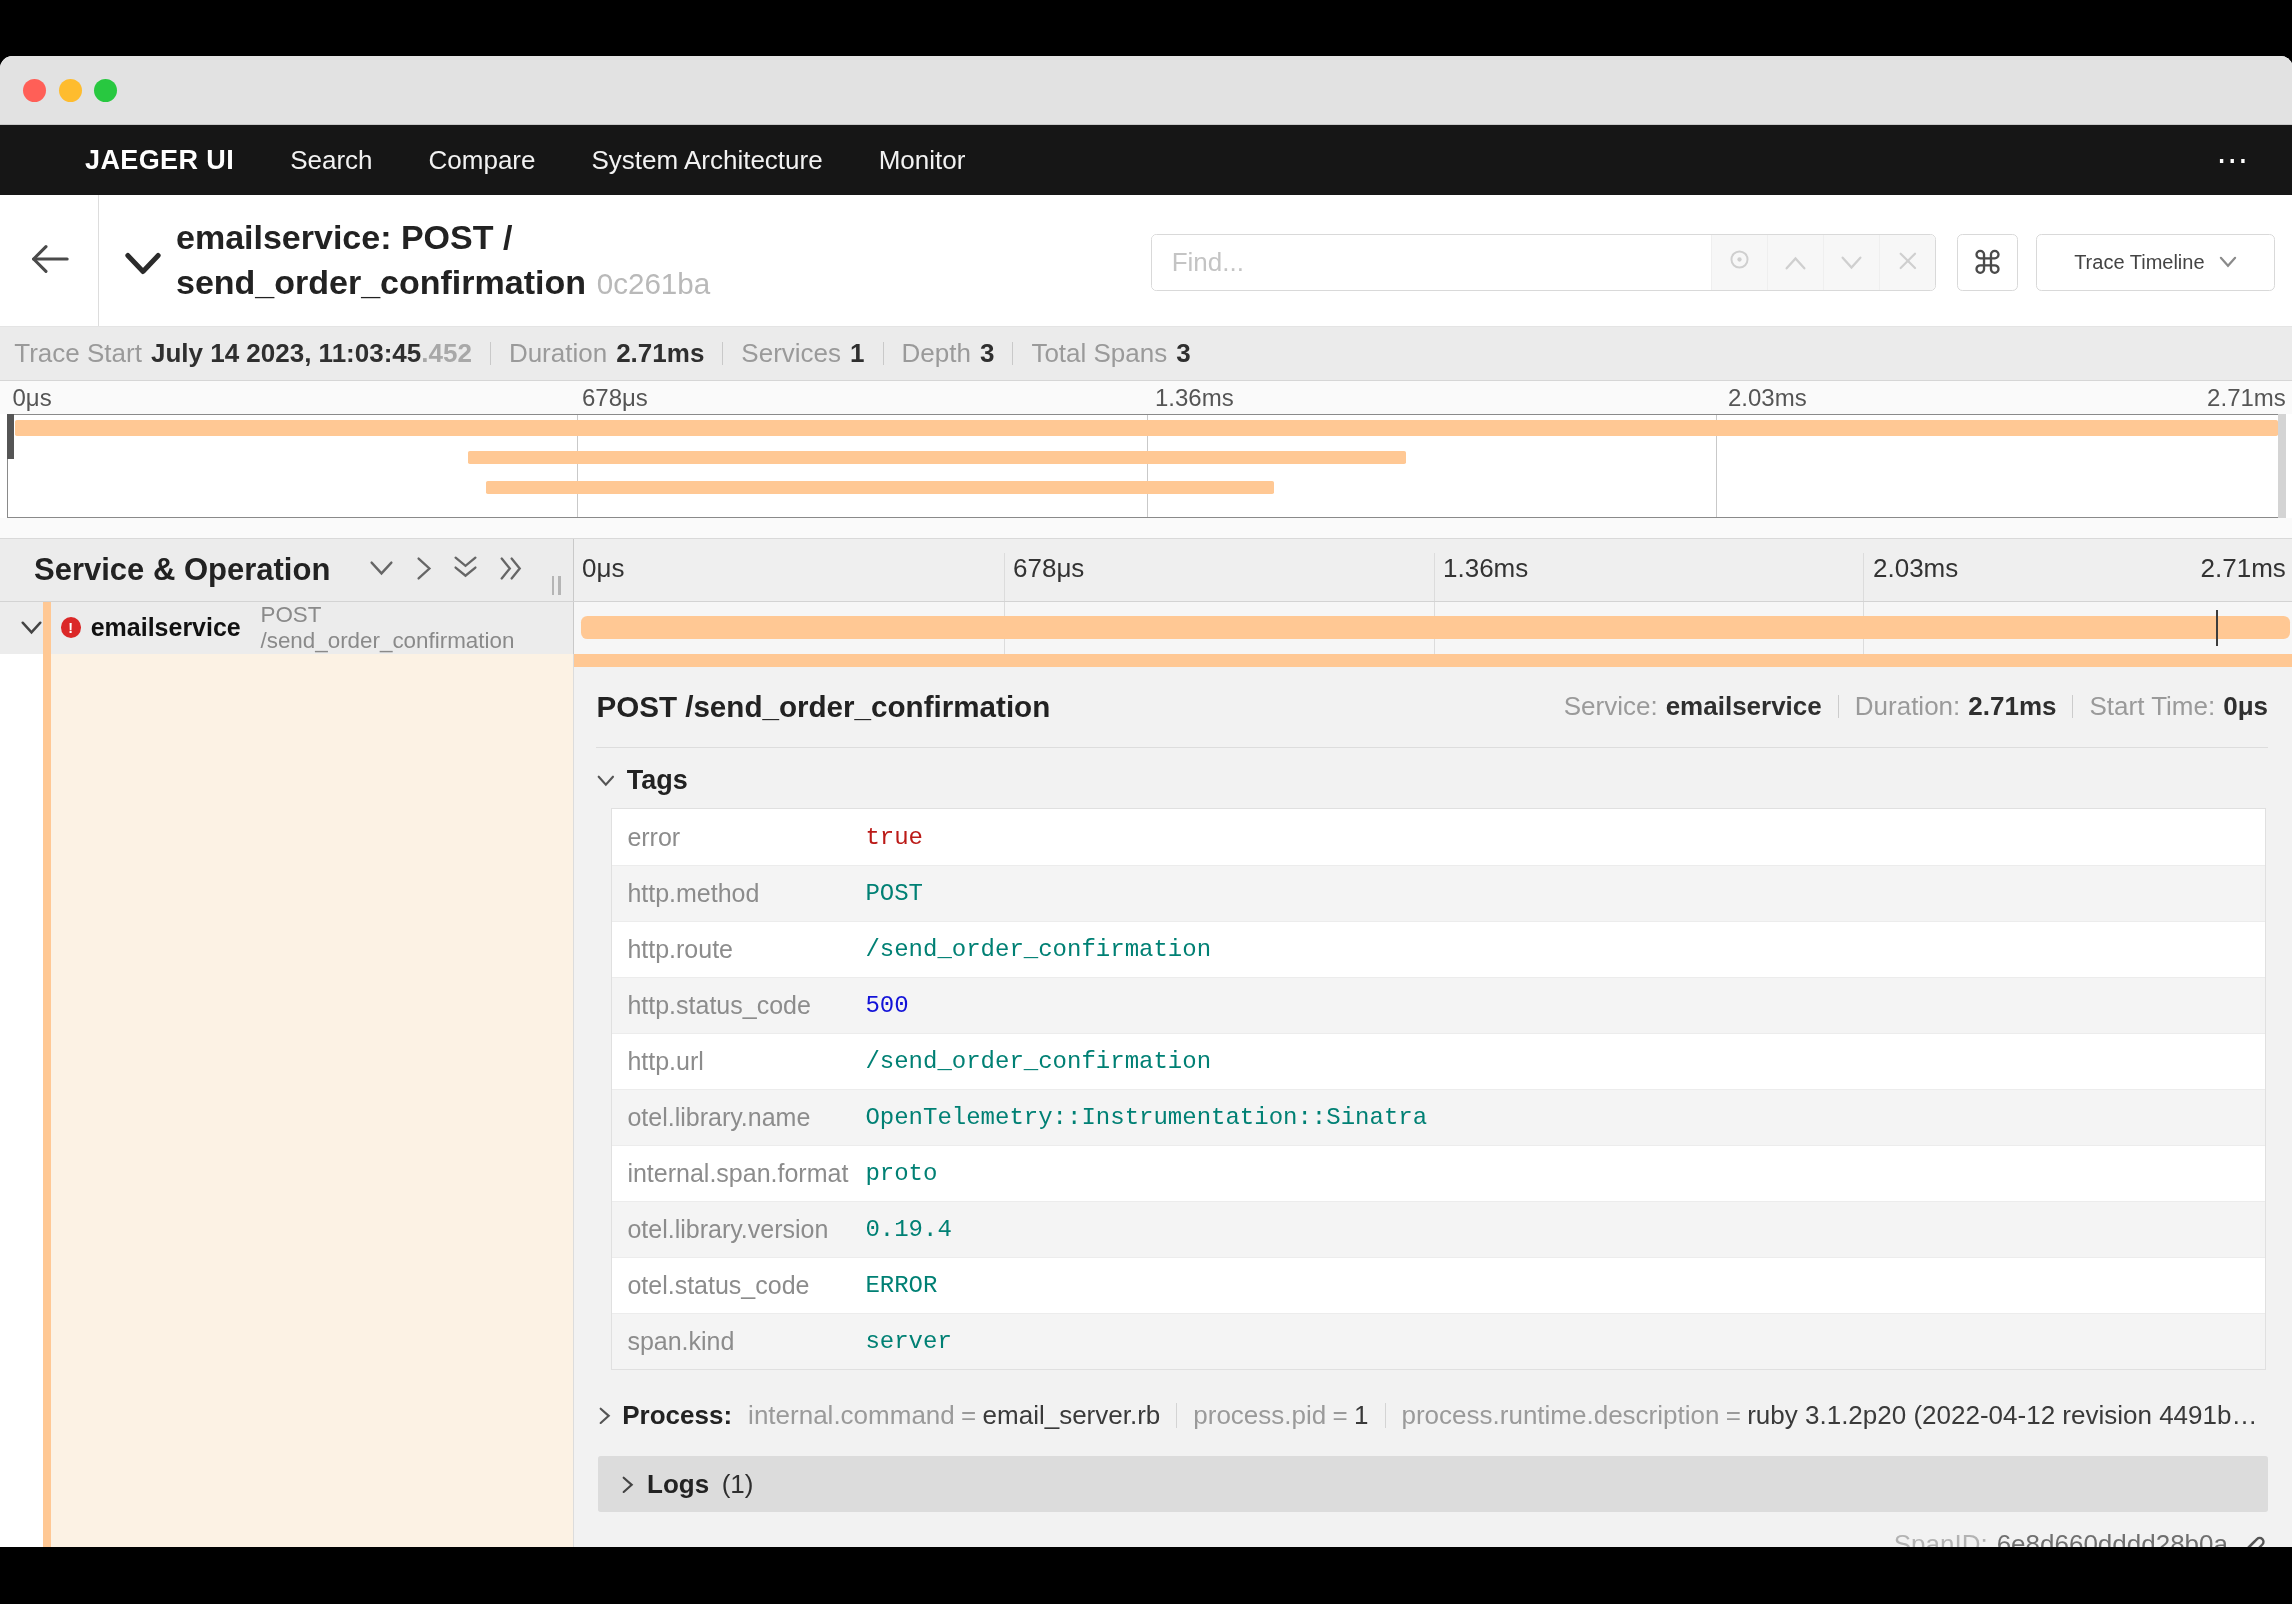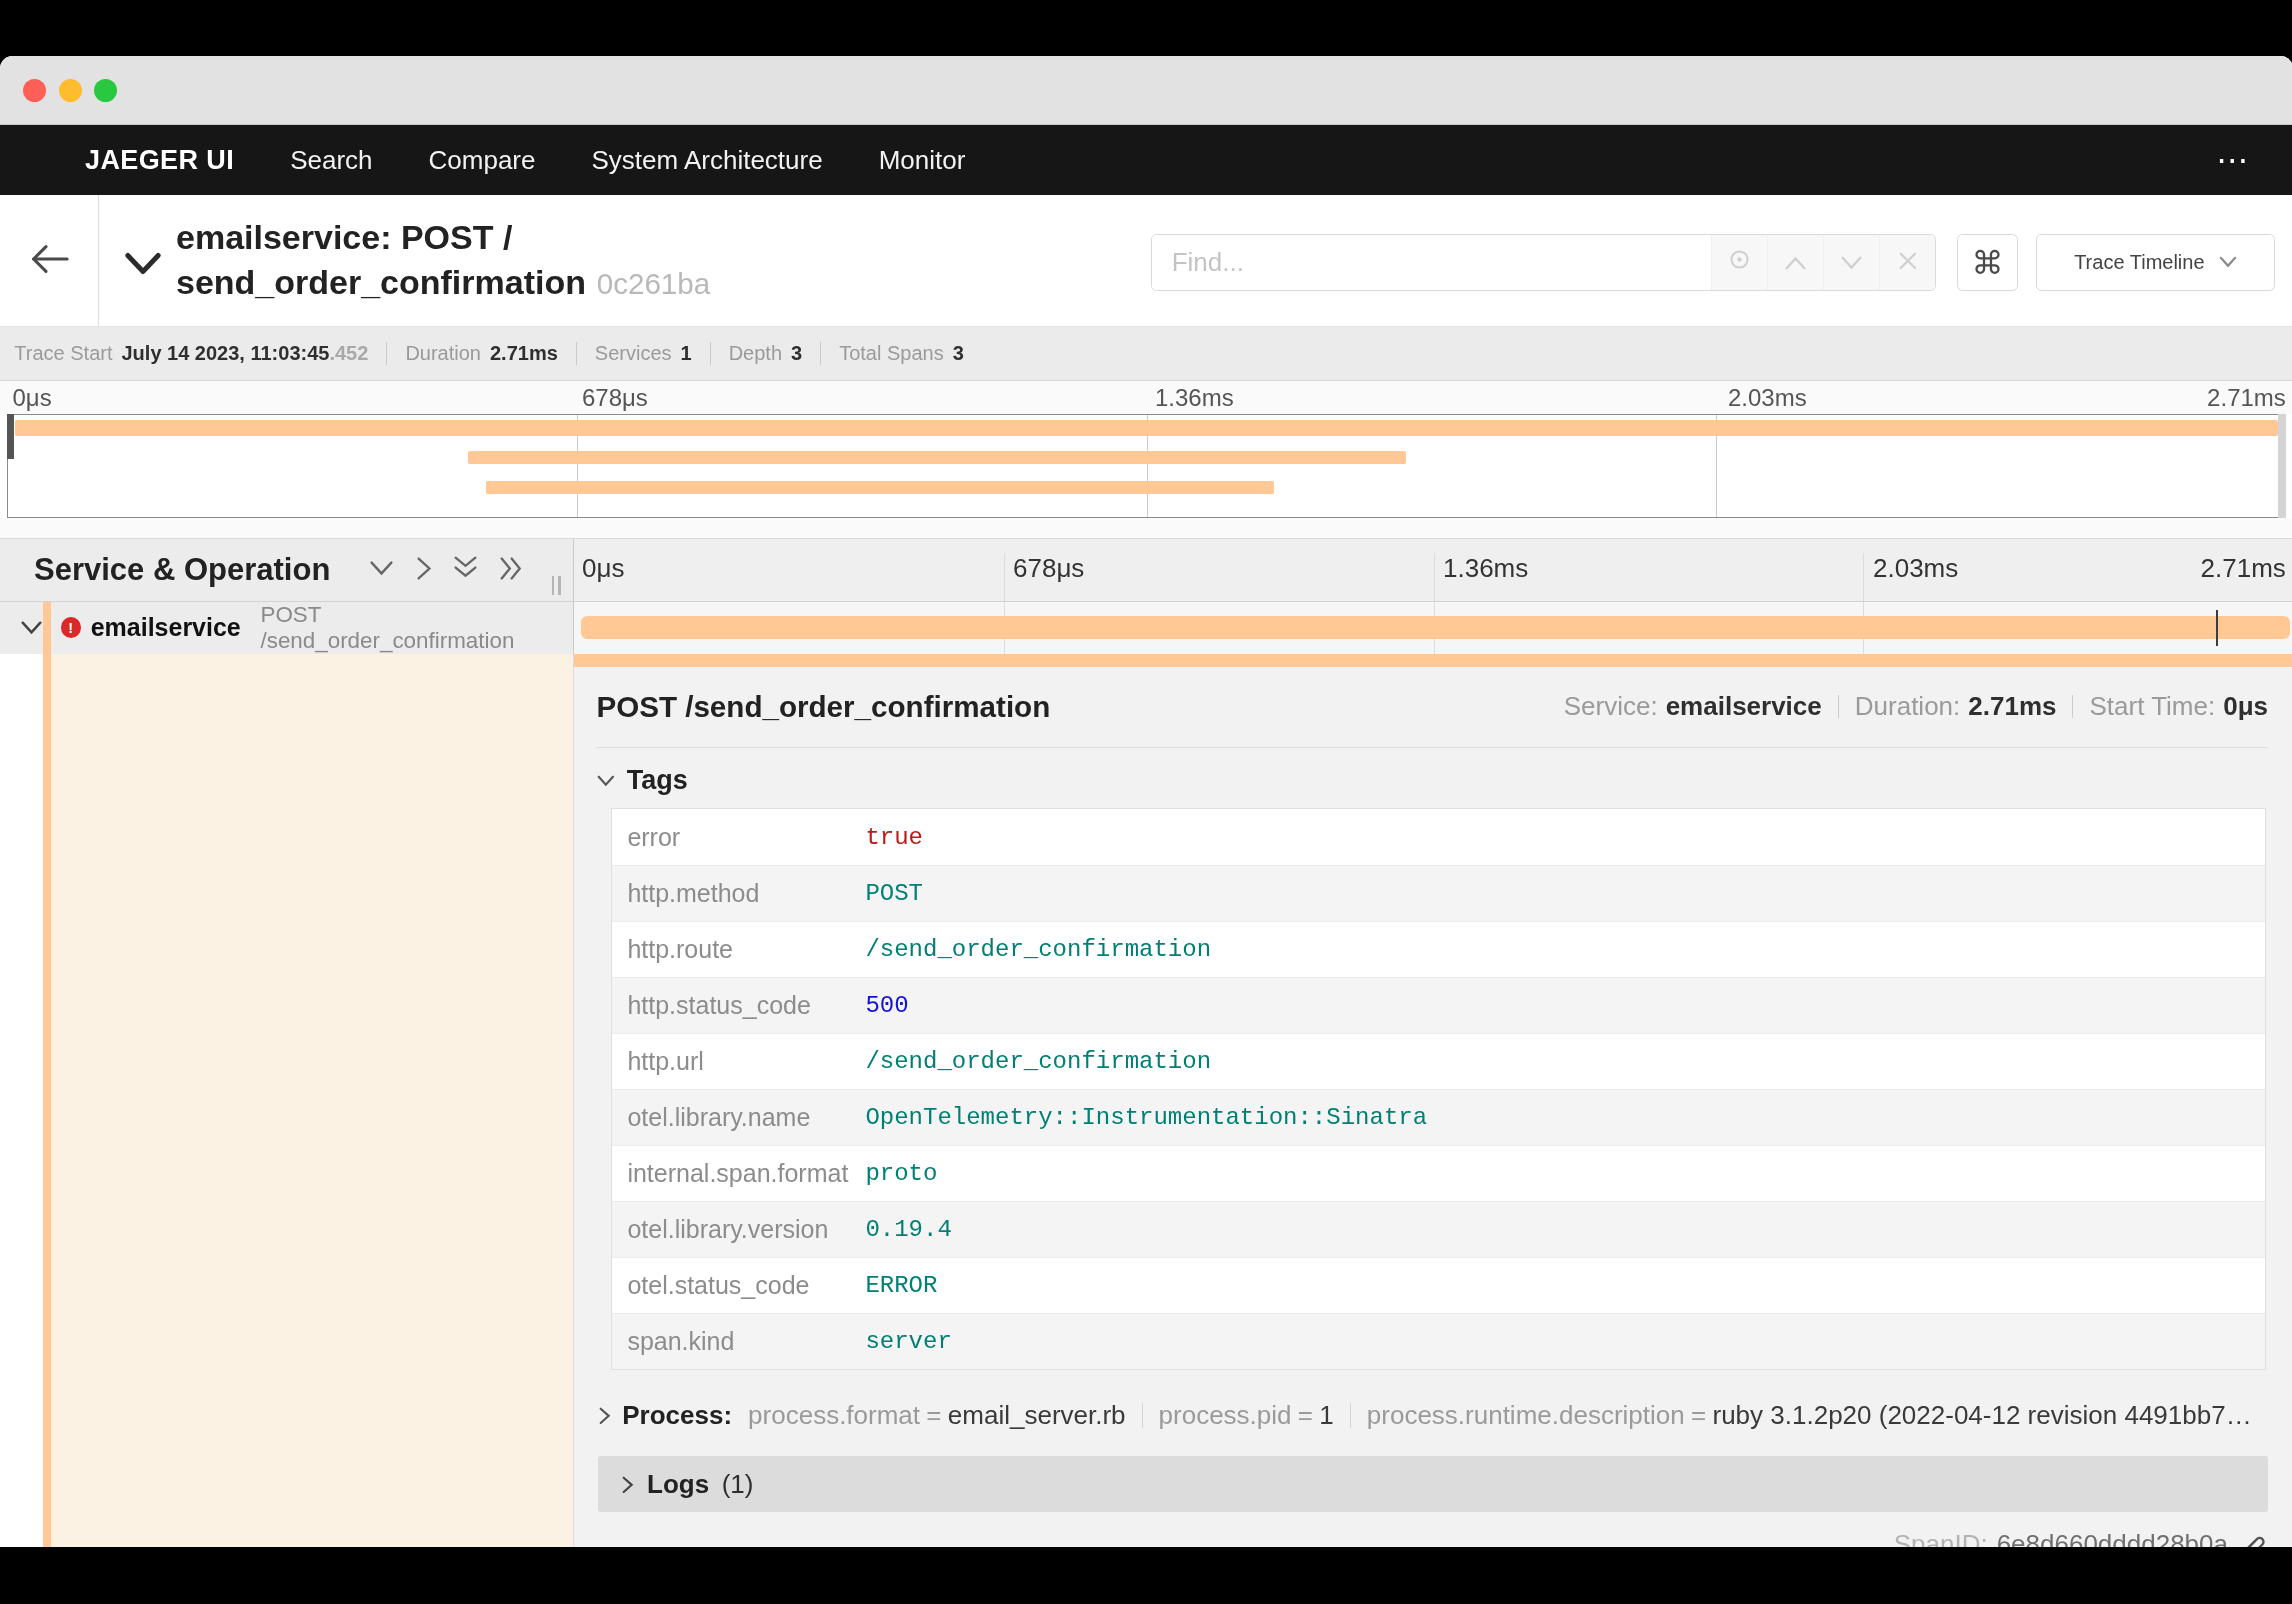--- a/index.html
+++ b/index.html
@@ -43,21 +43,21 @@
   .kbd-btn { position:absolute; left:1957px; top:39px; width:61px; height:57px; border:0.9px solid #d9d9d9;
              border-radius:5.4px; background:#fff; display:flex; align-items:center; justify-content:center;
              font-size:32px; color:#4a4a4a; }
   .view-btn { position:absolute; left:2036px; top:39px; width:239px; height:57px; border:0.9px solid #d9d9d9;
               border-radius:5.4px; background:#fff; display:flex; align-items:center; justify-content:center;
               gap:14.3px; font-size:20px; color:#444; }
   .view-btn .caret { color:#8a8a8a; display:flex; }
 
   
   .stats-bar { height:54px; background:#ebebeb; border-bottom:0.9px solid #d6d6d6; display:flex;
-               align-items:center; padding-left:14.3px; font-size:20px; flex:none; }
+               align-items:center; padding-left:14.3px; font-size:26px; flex:none; }
   .stat-label { color:#9a9a9a; margin-right:9px; }
   .stat-value { color:#2f2f2f; font-weight:bold; }
   .stat-suffix { color:#a8a8a8; font-weight:bold; }
   .stat-div { border-left:0.9px solid #c9c9c9; height:23px; margin:0 18px; }
 
   
   .ruler { height:33px; position:relative; background:#fafafa; font-size:24px; color:#555; flex:none; }
   .ruler span { position:absolute; bottom:1.8px; }
 
   
@@ -414,21 +414,21 @@
           </div>
         </div>
 
         <div class="process-row">
           <span class="chev">
             <svg width="13.4" height="19.7" viewBox="0 0 15 22" fill="none" stroke="currentColor" stroke-width="2.4" stroke-linecap="round">
                 <polyline points="3,3 12,11 3,19"></polyline>
               </svg>
           </span>
           <span class="process-label">Process:</span>
-          <span class="p-key">process.format</span>
+          <span class="p-key">internal.command</span>
           <span class="p-eq">=</span>
           <span class="p-val">email_server.rb</span>
           <span class="p-div"></span>
           <span class="p-key">process.pid</span>
           <span class="p-eq">=</span>
           <span class="p-val">1</span>
           <span class="p-div"></span>
           <span class="p-key">process.runtime.description</span>
           <span class="p-eq">=</span>
           <span class="p-val p-last">ruby 3.1.2p20 (2022-04-12 revision 4491bb7…</span>

